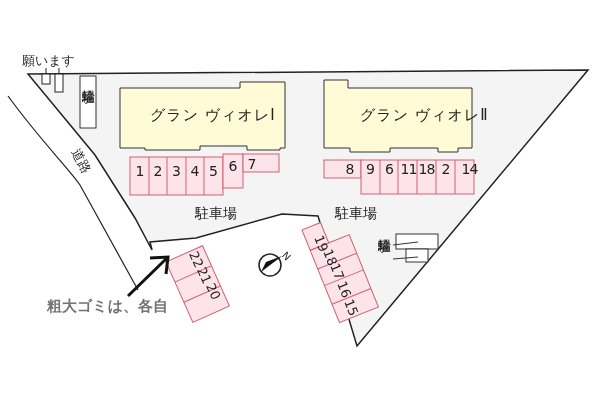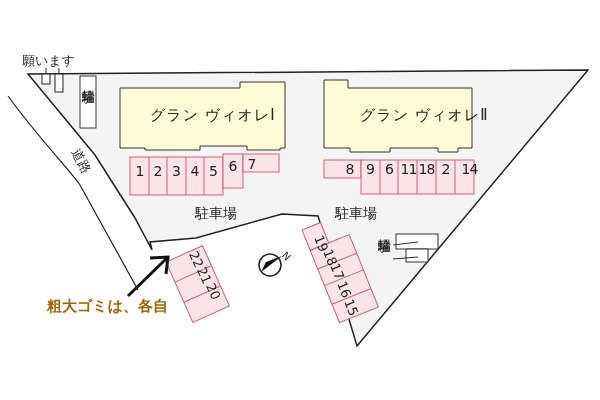--- a/index.html
+++ b/index.html
@@ -4,21 +4,21 @@
 <style>
   html, body { margin:0; padding:0; background:#ffffff; }
   body { width:600px; height:400px; position:relative; overflow:hidden;
          font-family:"DejaVu Sans", sans-serif; }
   svg { position:absolute; left:0; top:0; }
   .lbl { position:absolute; white-space:nowrap; color:#222; }
   .bldg-name { font-size:15px; letter-spacing:1px; }
   .lot-label { font-size:14px; }
   .vert { writing-mode:vertical-rl; font-size:13px; line-height:15px; }
   .num { font-size:14px; color:#222; position:absolute; text-align:center; }
-  .note { position:absolute; color:#a16207; font-size:15px; line-height:20px; font-weight:bold; }
+  .note { position:absolute; color:#737373; font-size:15px; line-height:20px; font-weight:bold; }
 </style>
 </head>
 <body>
 
 <svg width="600" height="400" viewBox="0 0 600 400">
 
   <polygon points="28,74 588,70 357,346 318,216 282,214 196,238 150,242 152,250 135,218 95,155 28,74" fill="#f4f4f4" stroke="#222" stroke-width="1.5"></polygon>
 
   <path d="M8,96 C40,140 70,170 80,185 L138,290" stroke="#222" stroke-width="1.2" fill="none"></path>
 

